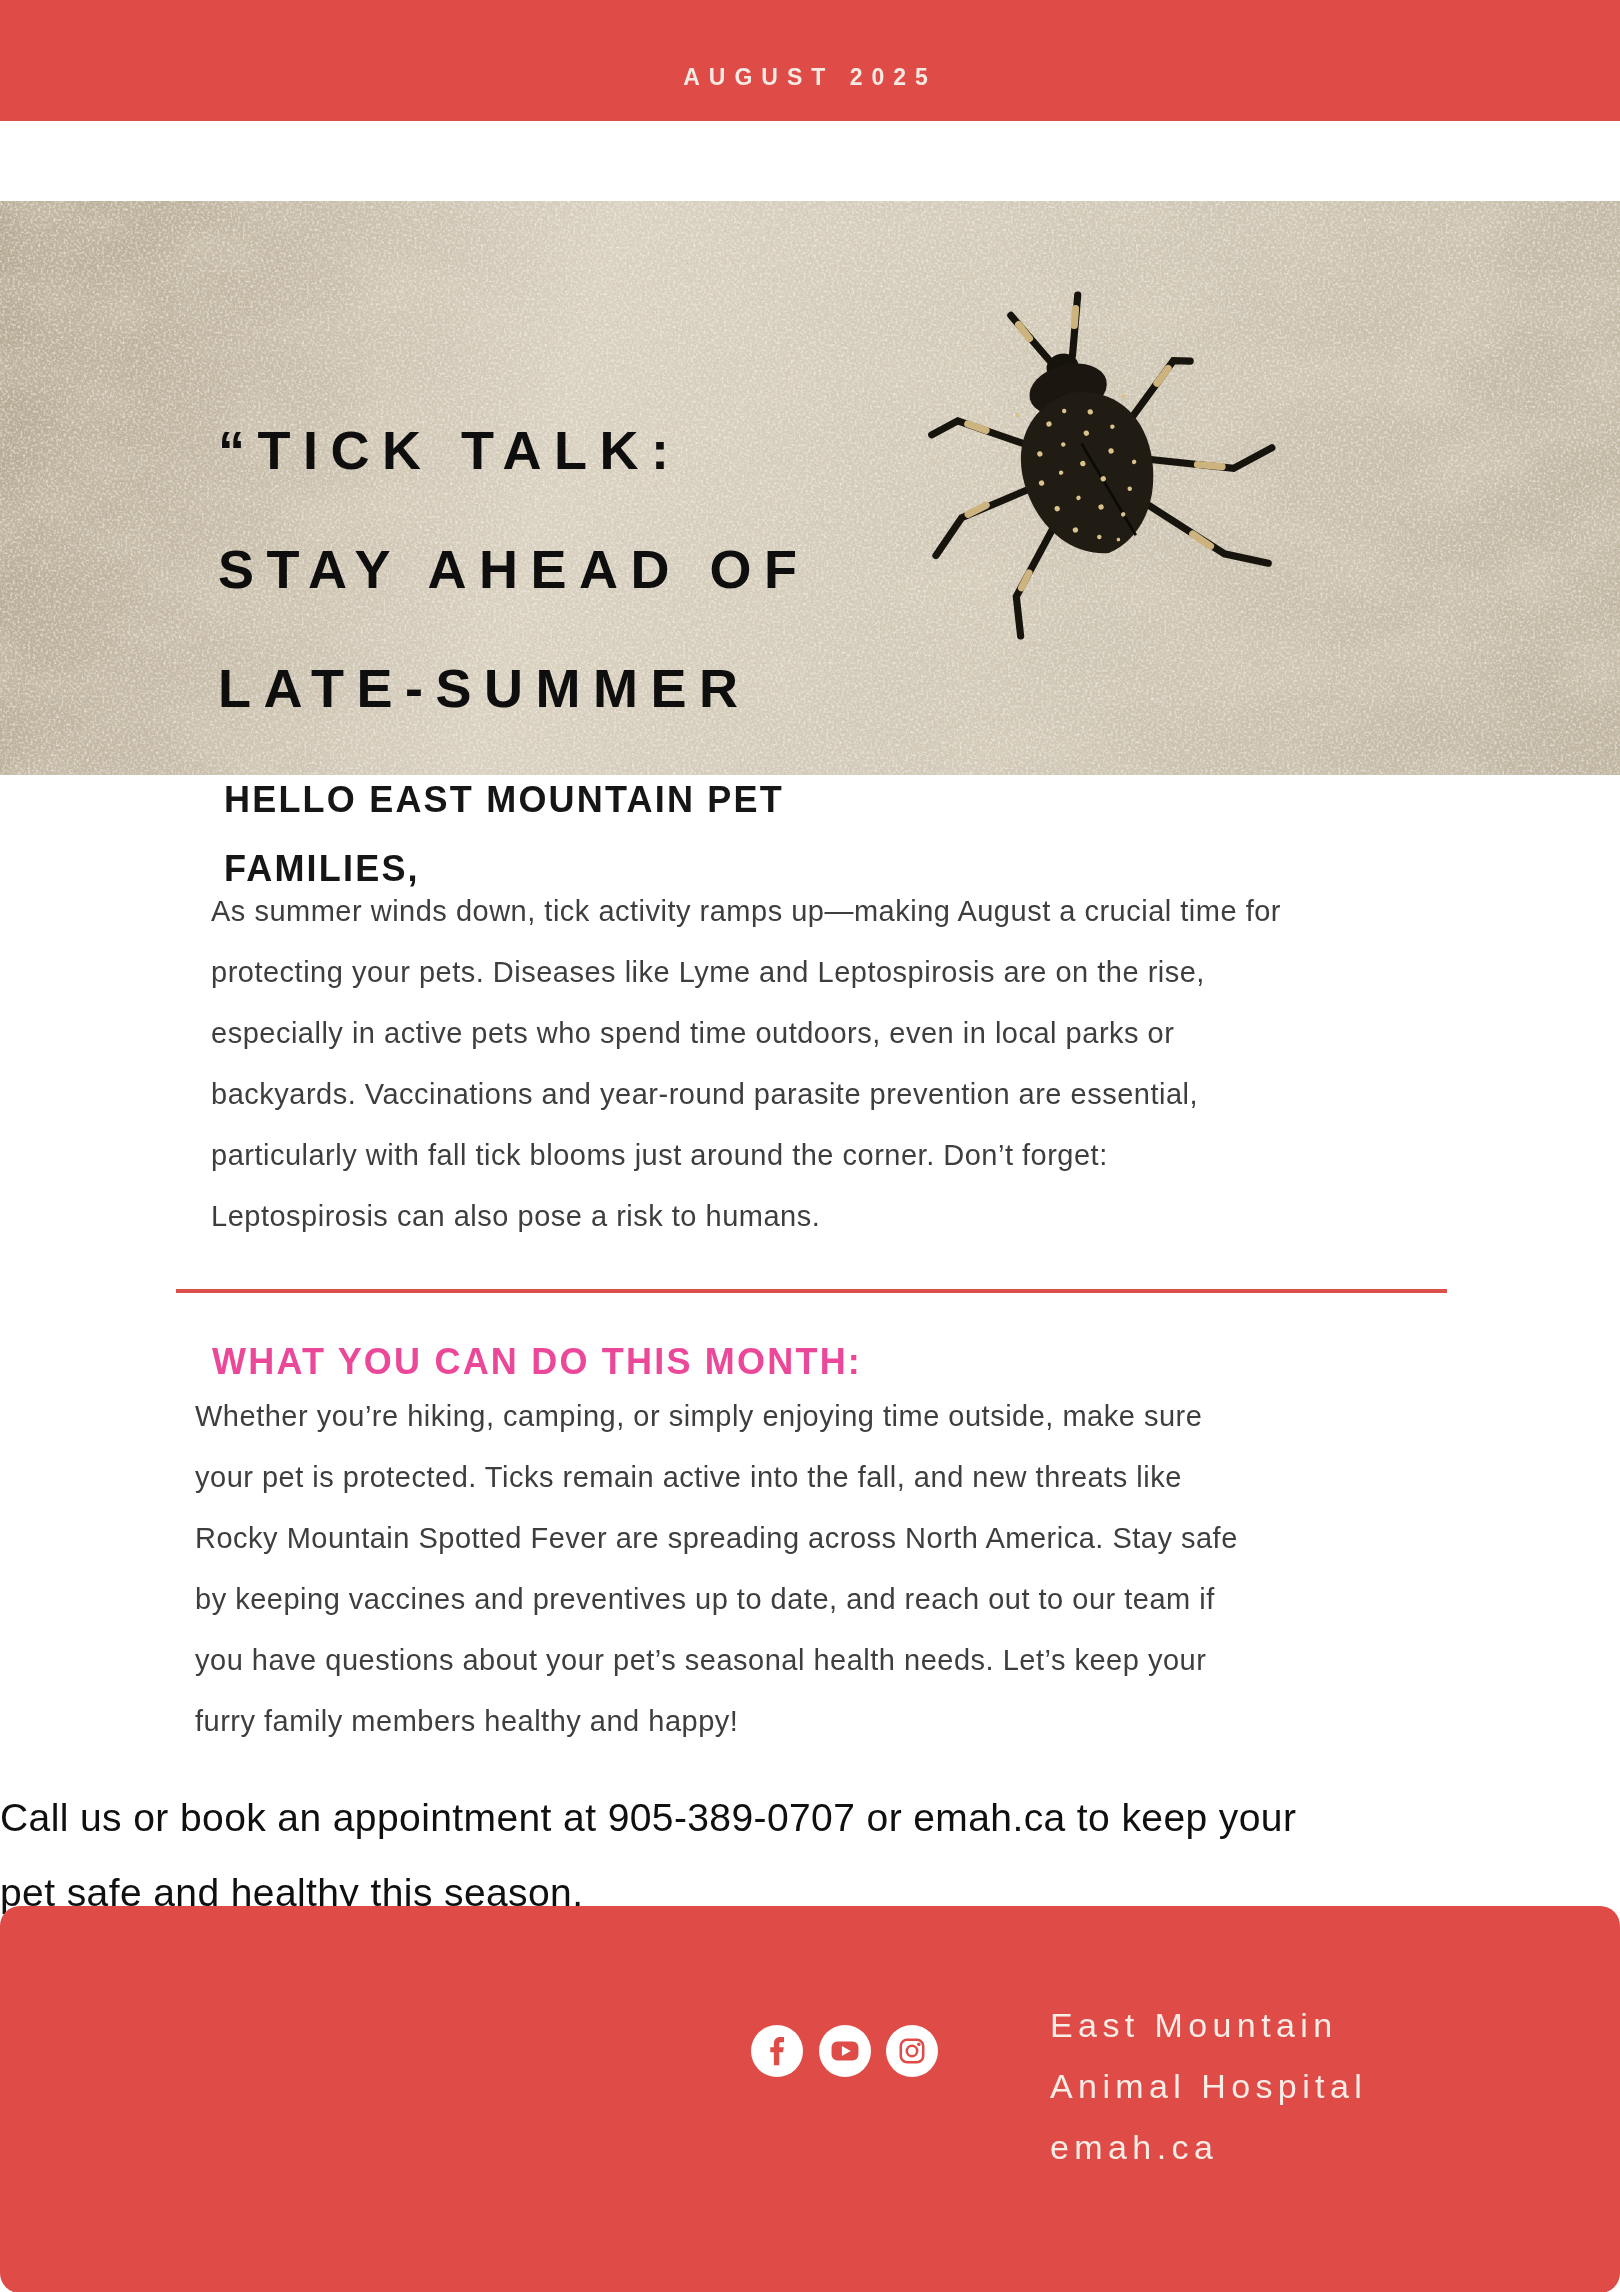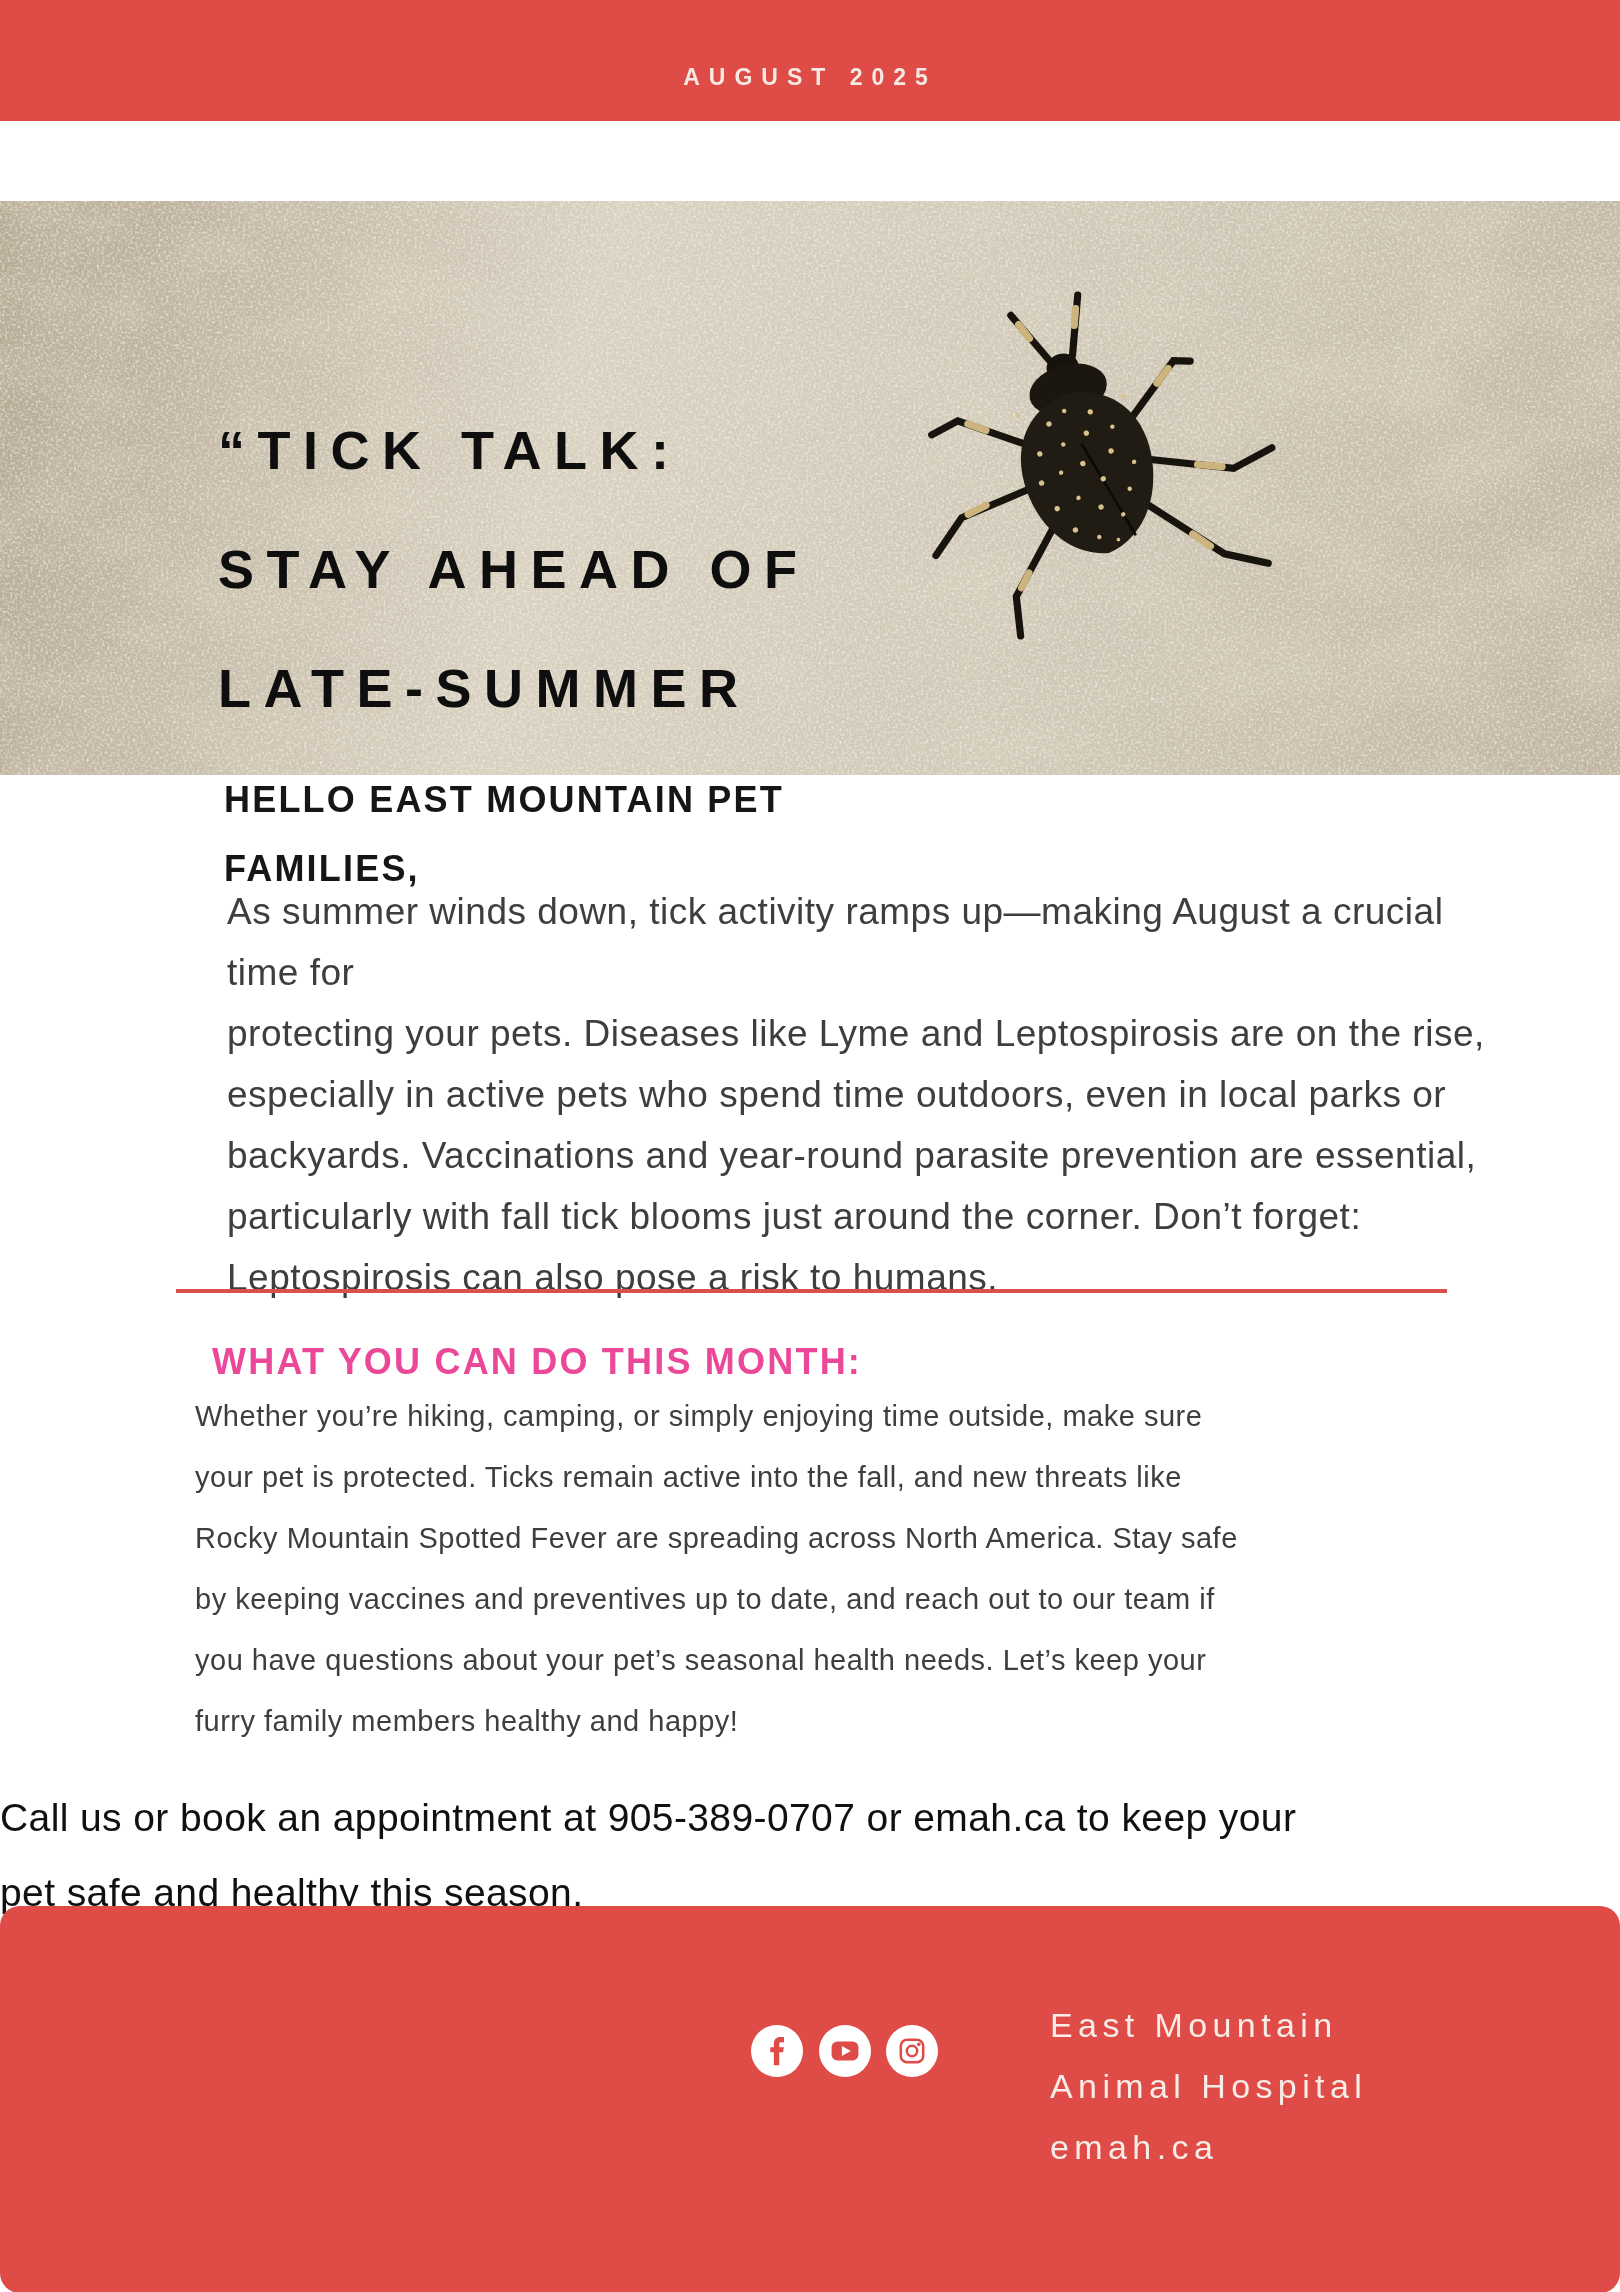--- a/index.html
+++ b/index.html
@@ -40,22 +40,22 @@
   }
 
   
   #s1-heading{
     position:absolute;left:224px;top:765px;
     color:#161616;font-size:36px;font-weight:700;
     letter-spacing:2.2px;line-height:69px;
   }
   #s1-body{
     position:absolute;left:211px;top:881px;width:1299px;
-    color:#3e3e3e;font-size:37px;font-weight:400;
-    letter-spacing:0.5px;line-height:61px;margin-left:16px;
+    color:#3e3e3e;font-size:29px;font-weight:400;
+    letter-spacing:0.5px;line-height:61px;
   }
 
   
   #divider{
     position:absolute;left:176px;top:1289px;width:1271px;height:3.6px;
     background:#D9504C;border:none;margin:0;
   }
 
   
   #s2-heading{

